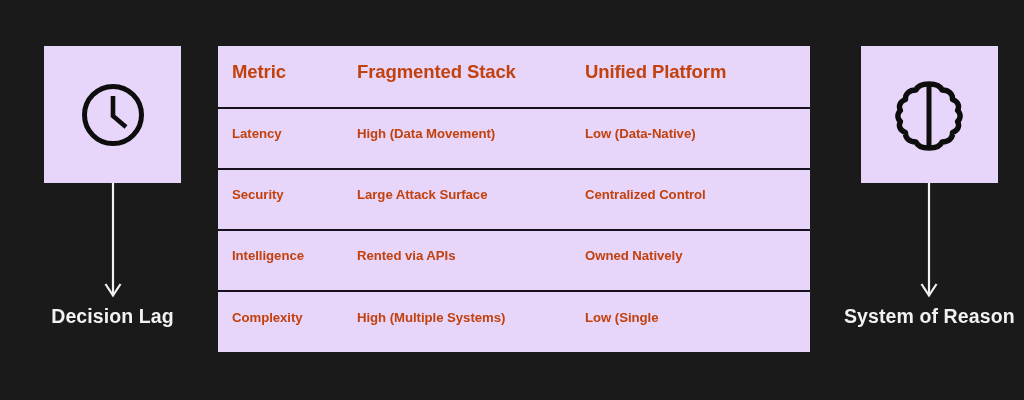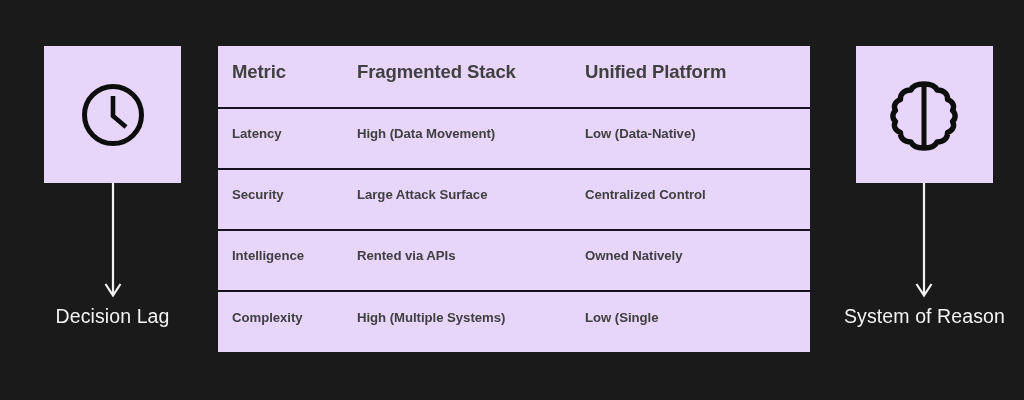--- a/index.html
+++ b/index.html
@@ -43,21 +43,21 @@
   .arrow {
     width: 20px;
     height: 120px;
     display: block;
     margin-top: 0;
   }
 
   .side-label {
     color: #f2f2f2;
     font-size: 19.5px;
-    font-weight: 400;
+    font-weight: 700;
     letter-spacing: 0.1px;
     white-space: nowrap;
     margin-top: 2px;
   }
 
   
   .table-wrap {
     position: absolute;
     left: 218px;
     top: 46px;
@@ -70,21 +70,21 @@
     width: 100%;
     height: 100%;
     border-collapse: collapse;
     table-layout: fixed;
   }
   table.compare th,
   table.compare td {
     text-align: left;
     padding: 0 0 10px 14px;
     vertical-align: middle;
-    color: #404040;
+    color: #c2410c;
     background: #e7d5fa;
     box-sizing: border-box;
   }
   table.compare thead th {
     font-size: 18.5px;
     font-weight: bold;
     height: 62px;
     border-bottom: 2.5px solid #17111f;
     letter-spacing: -0.1px;
   }

